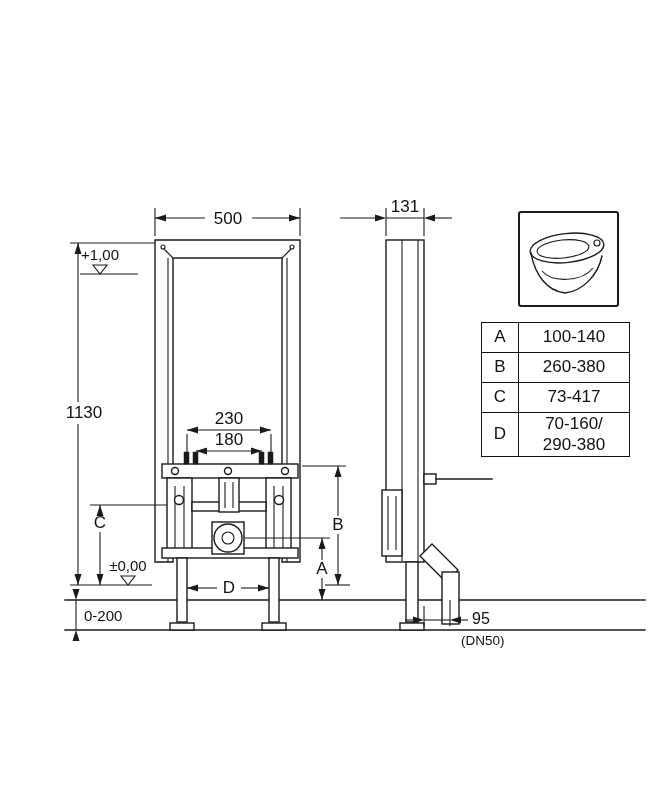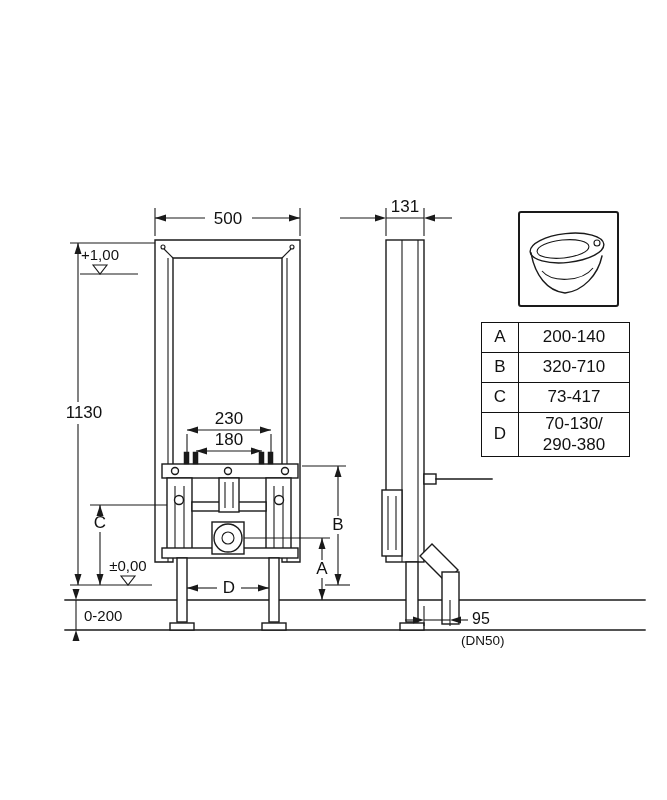--- a/index.html
+++ b/index.html
@@ -211,31 +211,31 @@
       <circle class="thin" cx="597" cy="243" r="3"></circle>
       <path class="ln" d="M531,253 C535,275 547,291 565,293 C583,291 598,275 602,256"></path>
       <path class="thin" d="M542,271 C552,283 582,282 593,268"></path>
     </g>
   </svg>
 
   <table class="spec-table">
     <tbody>
       <tr>
         <td class="key">A</td>
-        <td class="val">200-140</td>
+        <td class="val">100-140</td>
       </tr>
       <tr>
         <td class="key">B</td>
-        <td class="val">320-710</td>
+        <td class="val">260-380</td>
       </tr>
       <tr>
         <td class="key">C</td>
         <td class="val">73-417</td>
       </tr>
       <tr>
         <td class="key">D</td>
-        <td class="val">70-130/
+        <td class="val">70-160/
 290-380</td>
       </tr>
     </tbody>
   </table>
 
 </div>
 
 </body></html>

